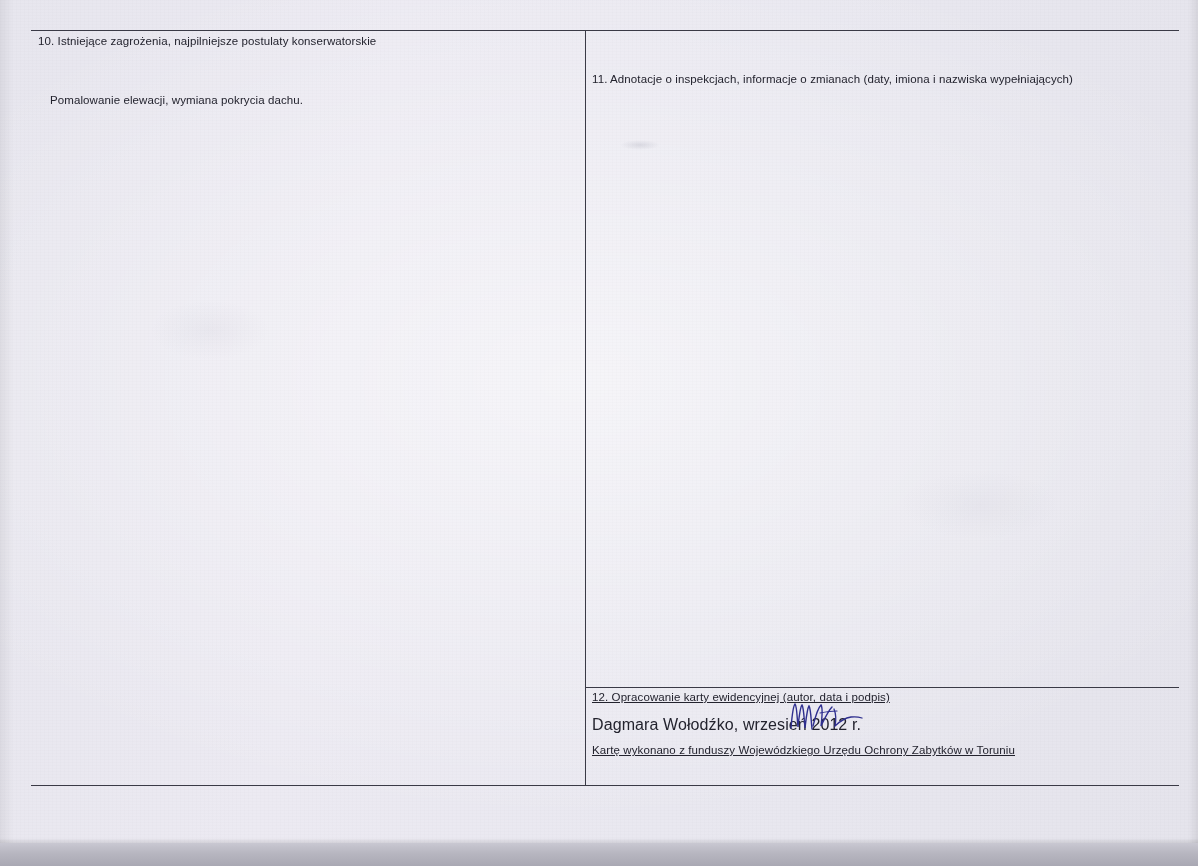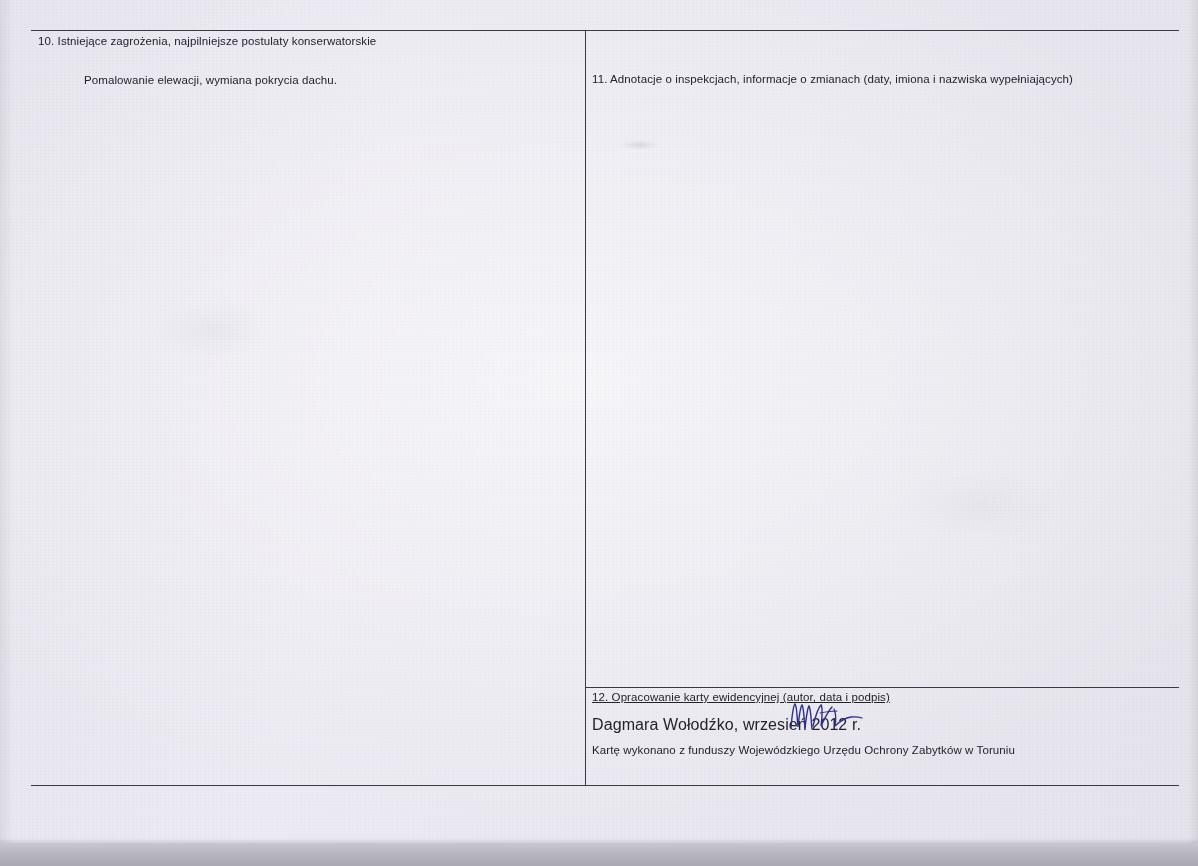--- a/index.html
+++ b/index.html
@@ -102,25 +102,25 @@
   }
   .field-text {
     position: absolute;
     font-size: 11.5px;
     color: #23232e;
     letter-spacing: 0.1px;
     white-space: nowrap;
   }
 
   #label-10 { left: 38px; top: 35px; }
-  #text-10  { left: 50px; top: 74px; margin-left: 34px; }
+  #text-10  { left: 50px; top: 94px; }
   #label-11 { left: 592px; top: 33px; margin-top: 40px; }
   #label-12 { left: 592px; top: 691px; text-decoration: underline; }
   #text-12-author { left: 592px; top: 716px; font-size: 16px; }
-  #text-12-funds  { left: 592px; top: 744px; font-size: 11.5px; }
+  #text-12-funds  { left: 592px; top: 744px; font-size: 11.5px; text-decoration: underline; }
 
   
   .signature {
     position: absolute;
     left: 787px;
     top: 700px;
     width: 80px;
     height: 32px;
     pointer-events: none;
   }

